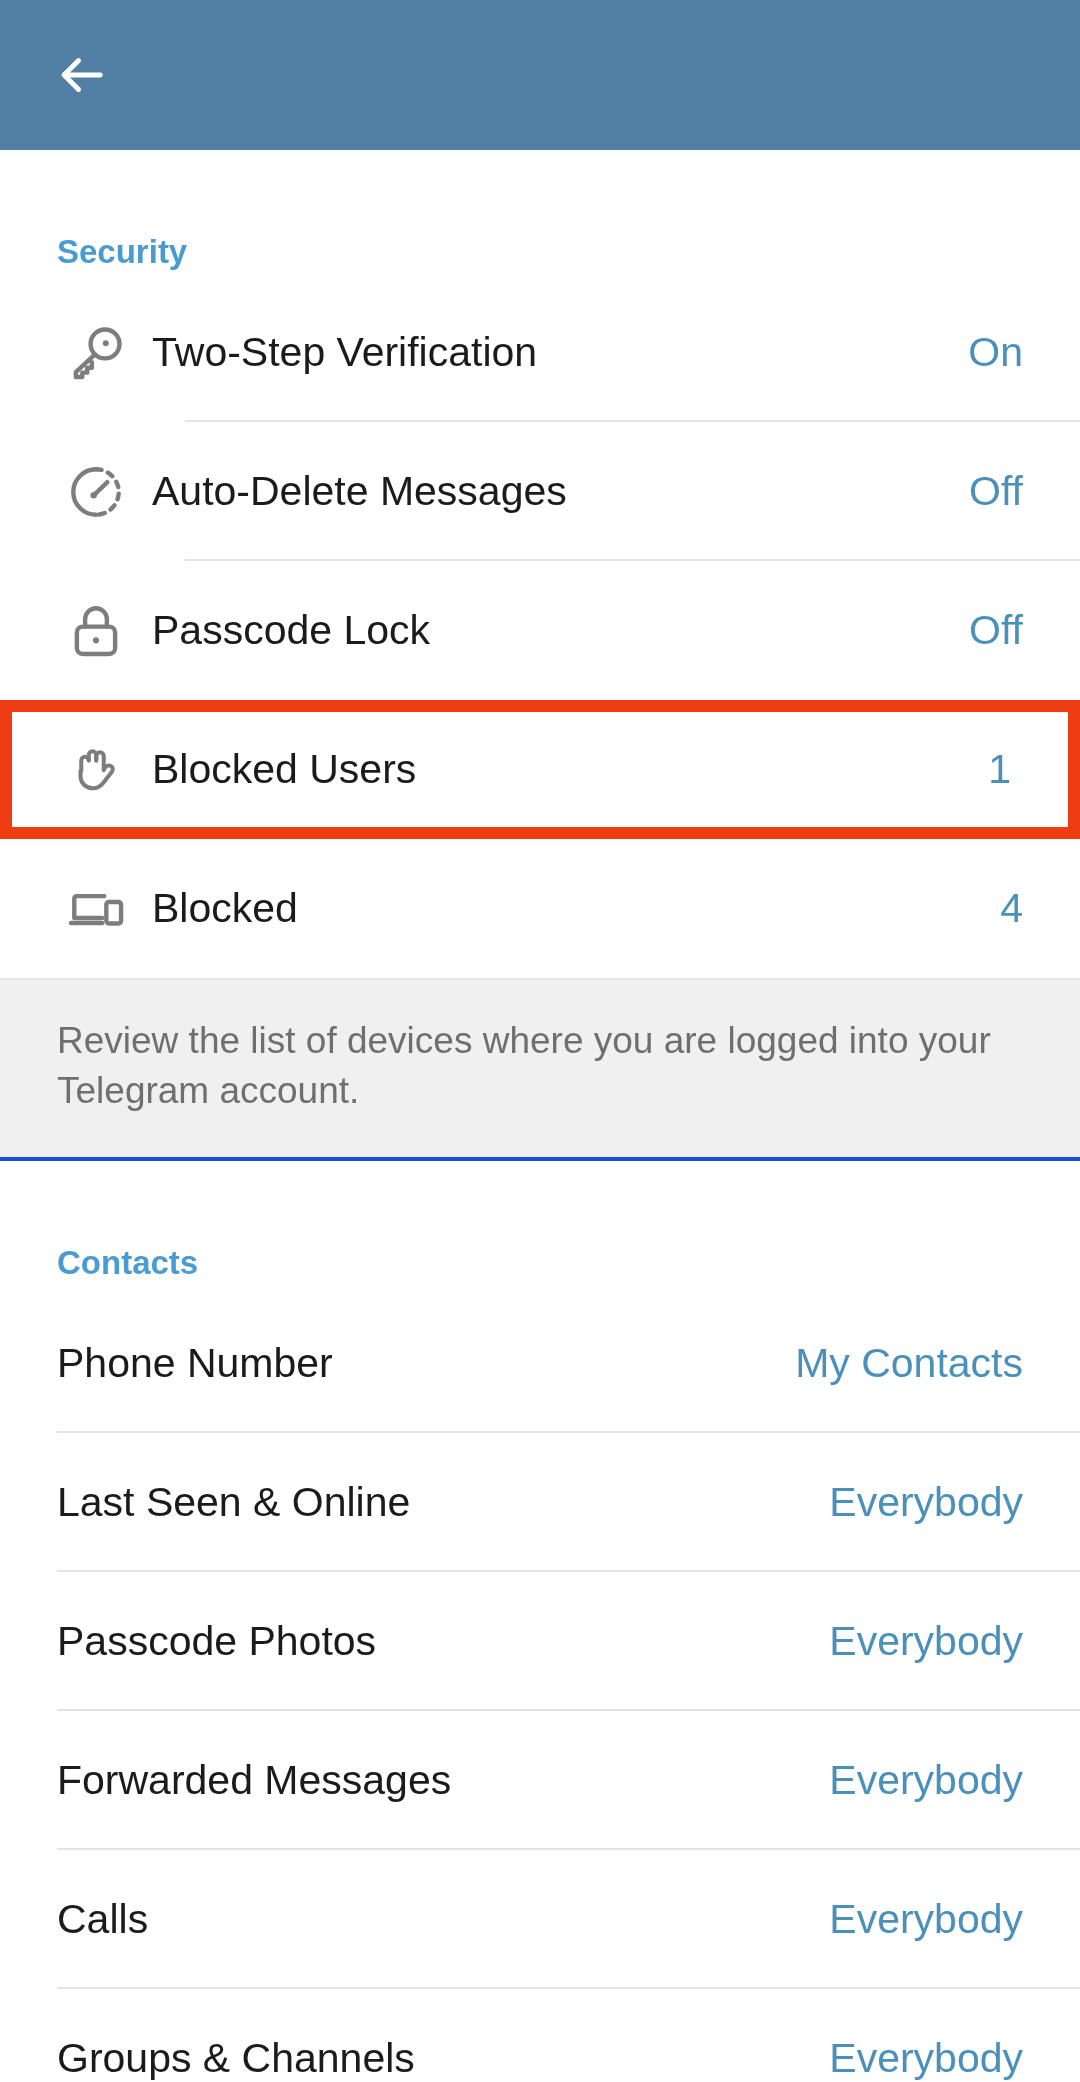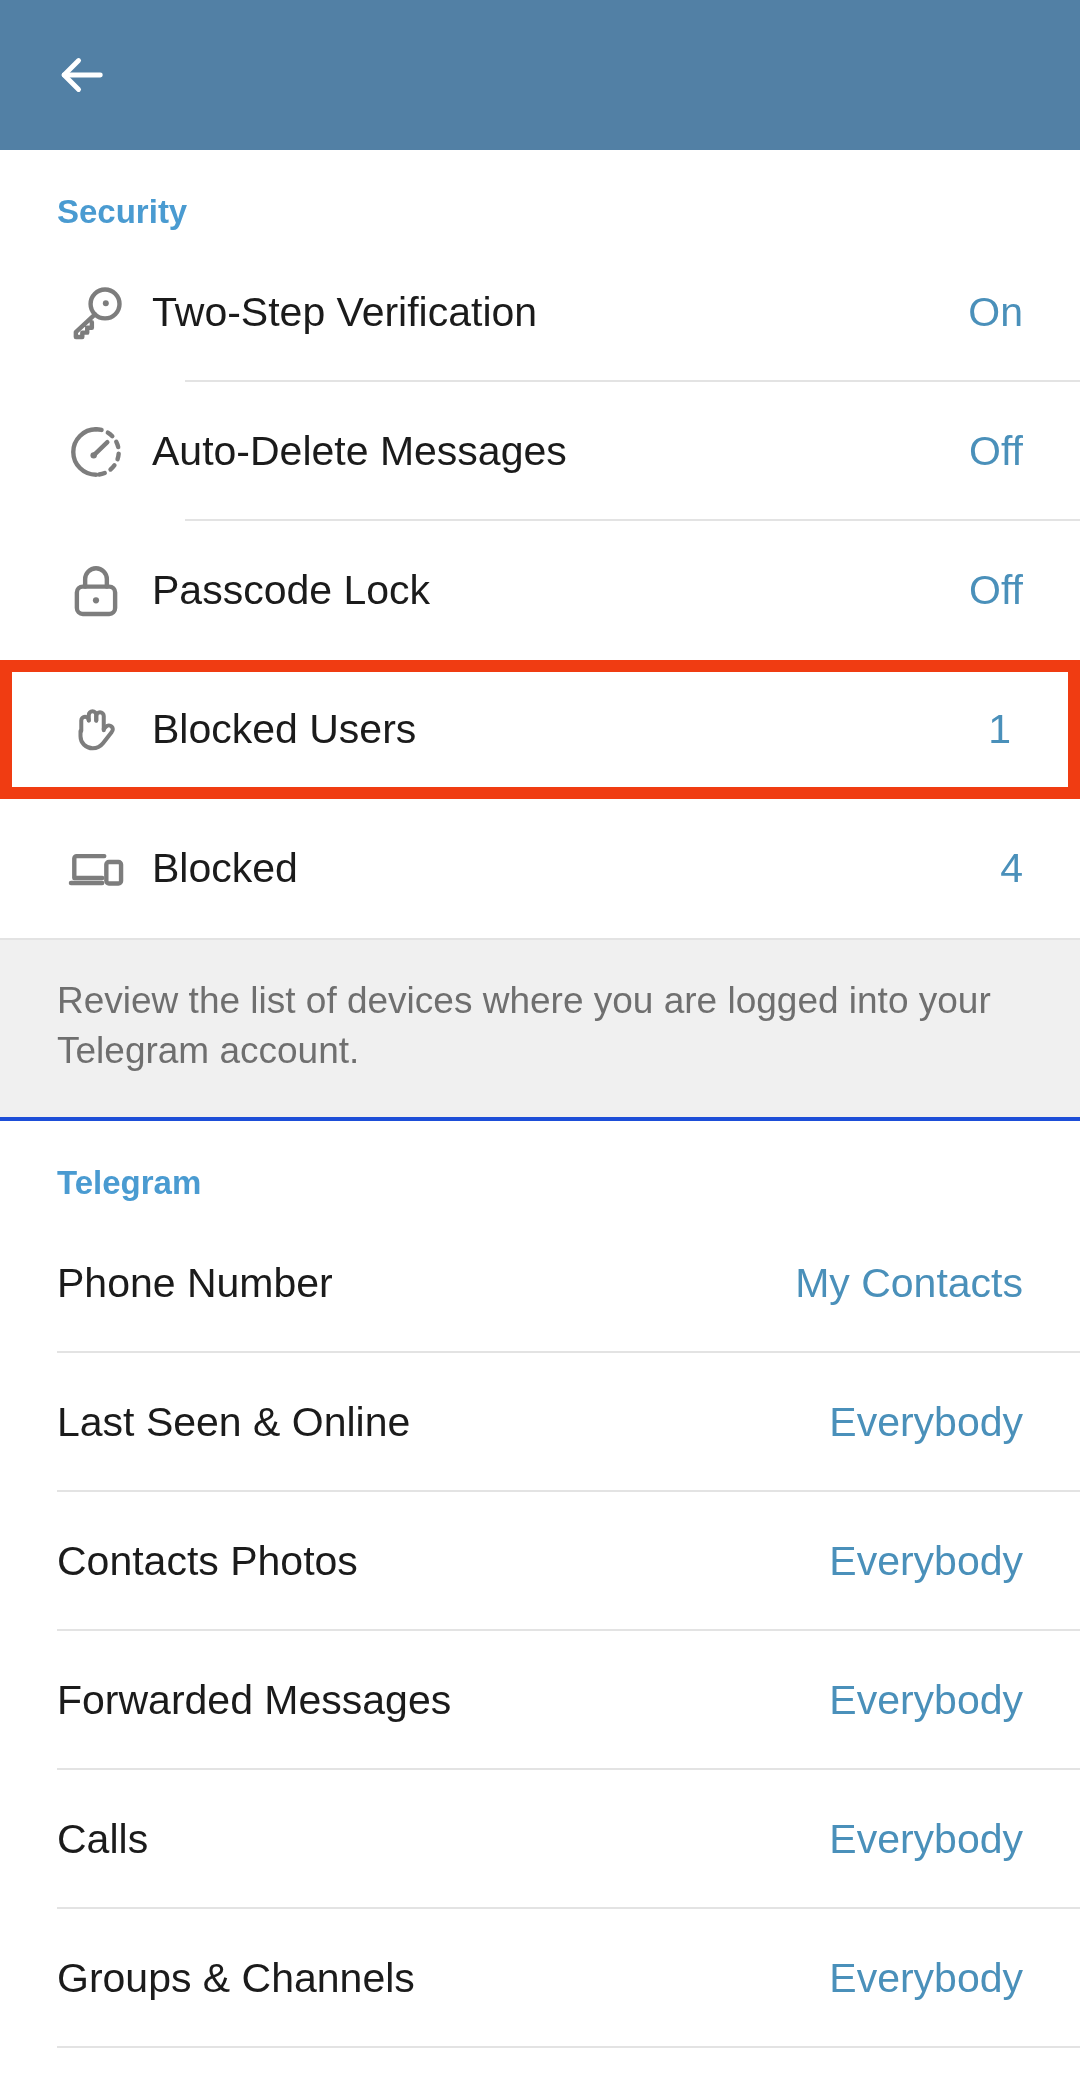--- a/index.html
+++ b/index.html
@@ -44,20 +44,21 @@
     letter-spacing: 0.2px;
     white-space: nowrap;
   }
 
   
   .section-header {
     color: #4a9bd1;
     font-size: 33px;
     font-weight: bold;
     padding: 43px 0 12px 57px;
+    margin-top: 40px;
   }
 
   
   .row {
     display: flex;
     align-items: center;
     height: 139px;
     padding: 0 57px 0 0;
     background: #ffffff;
     position: relative;
@@ -200,36 +201,36 @@
       </svg>
     </div>
     <div class="row-label">Blocked</div>
     <div class="row-value">4</div>
   </div>
 
   <div class="info-block">
     <div class="info-text">Review the list of devices where you are logged into your Telegram account.</div>
   </div>
 
-  <div class="section-header">Telegram</div>
+  <div class="section-header">Contacts</div>
 
   <div class="row no-icon">
     <div class="row-label">Phone Number</div>
     <div class="row-value">My Contacts</div>
     <div class="row-divider divider-indent-priv"></div>
   </div>
 
   <div class="row no-icon">
     <div class="row-label">Last Seen &amp; Online</div>
     <div class="row-value">Everybody</div>
     <div class="row-divider divider-indent-priv"></div>
   </div>
 
   <div class="row no-icon">
-    <div class="row-label">Contacts Photos</div>
+    <div class="row-label">Passcode Photos</div>
     <div class="row-value">Everybody</div>
     <div class="row-divider divider-indent-priv"></div>
   </div>
 
   <div class="row no-icon">
     <div class="row-label">Forwarded Messages</div>
     <div class="row-value">Everybody</div>
     <div class="row-divider divider-indent-priv"></div>
   </div>
 

